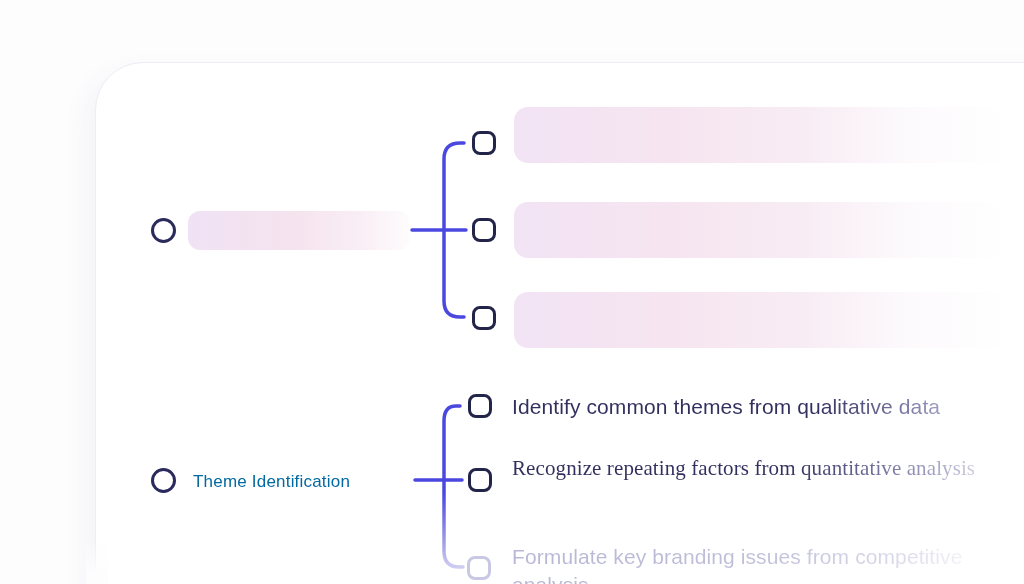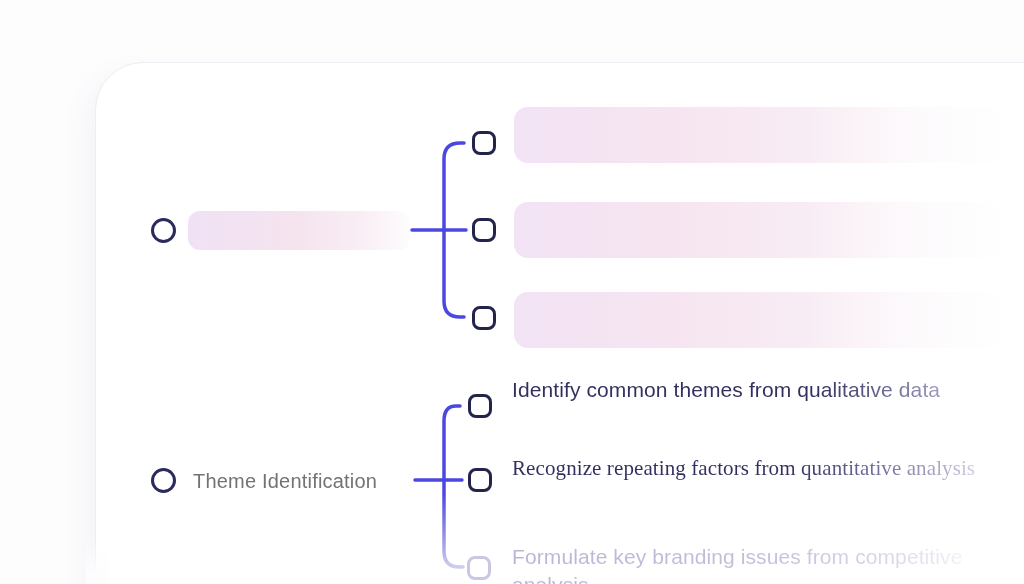--- a/index.html
+++ b/index.html
@@ -19,22 +19,22 @@
   .connectors{position:absolute;left:0;top:0;pointer-events:none;}
 
   .node-circle{
     position:absolute;width:25px;height:25px;border-radius:50%;
     border:3px solid #2b2a5c;background:#ffffff;box-sizing:border-box;
   }
   .circle-1{left:151px;top:218px;}
   .circle-2{left:151px;top:468px;}
 
   .branch-label{
-    position:absolute;left:193px;top:469px;font-size:20px;line-height:25px;
-    color:#737373;letter-spacing:.2px;white-space:nowrap;
+    position:absolute;left:193px;top:469px;font-size:17px;line-height:25px;
+    color:#0369a1;letter-spacing:.2px;white-space:nowrap;
   }
 
   .main-placeholder{
     position:absolute;left:188px;top:211px;width:222px;height:39px;border-radius:12px;
     background:linear-gradient(90deg,#f0e2f5 0%,#f5e3ee 48%,#f9eef5 78%,rgba(253,250,252,.55) 100%);
   }
 
   .checkbox{
     position:absolute;width:24px;height:24px;box-sizing:border-box;
     border:3px solid #232449;border-radius:8px;background:#ffffff;cursor:pointer;
@@ -51,21 +51,21 @@
     background:linear-gradient(90deg,#f2e3f5 0%,#f6e5f0 32%,#f8ecf4 58%,rgba(250,244,249,.45) 80%,rgba(255,255,255,0) 99%);
   }
   .bar-a{top:107px;}
   .bar-b{top:202px;}
   .bar-c{top:292px;}
 
   .task-text{
     position:absolute;left:512px;font-size:21px;line-height:27.5px;
     color:#312f5e;letter-spacing:.1px;
   }
-  .t1{top:376px;width:505px;}
+  .t1{top:393px;width:505px;}
   .t2{top:455px;width:488px;font-family:Liberation Serif, serif;}
   .t3{top:543px;width:488px;color:#bab9d7;}
 
   @supports (-webkit-background-clip: text){
     .t1,.t2,.t3{-webkit-background-clip:text;background-clip:text;-webkit-text-fill-color:transparent;color:transparent;}
     .t1{background-image:linear-gradient(90deg,#312f5e 0%,#312f5e 60%,#8583ac 80%,#c5c4dc 92%,rgba(233,232,244,.12) 100%);}
     .t2{background-image:linear-gradient(90deg,#312f5e 0%,#312f5e 56%,#7c7aa5 78%,#c9c8de 94%,rgba(235,234,246,.1) 100%);}
     .t3{background-image:linear-gradient(90deg,#b7b6d5 0%,#c1c0da 52%,#d9d8e9 78%,rgba(242,241,249,.08) 100%);}
   }
 </style>

